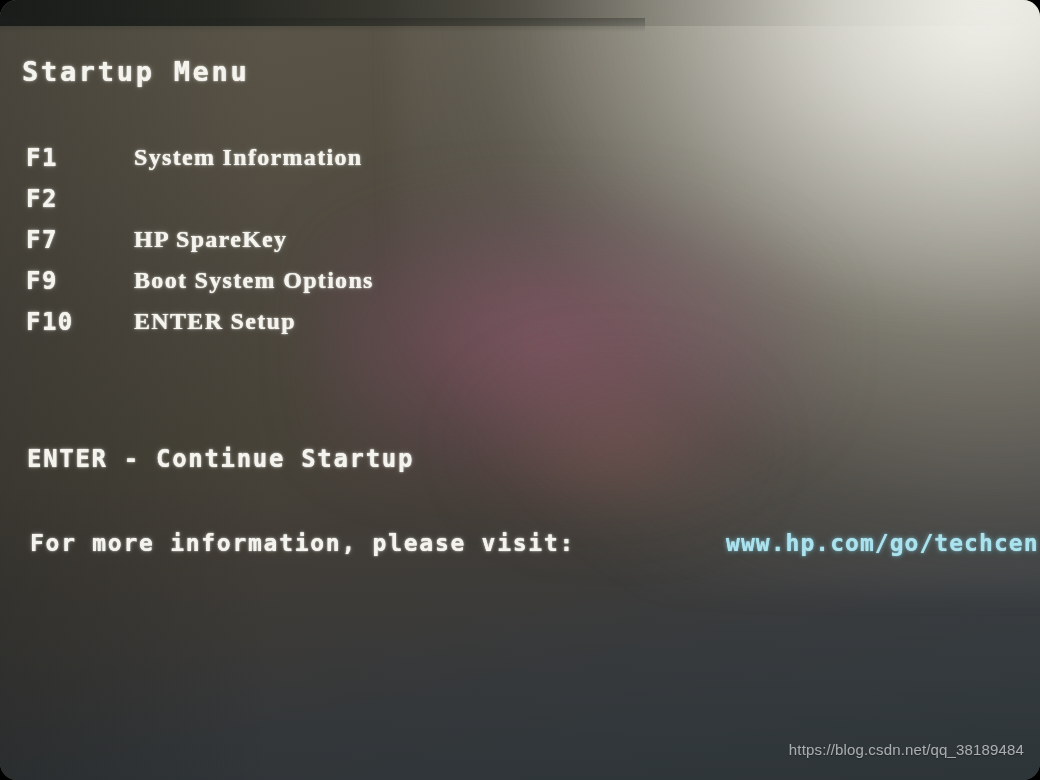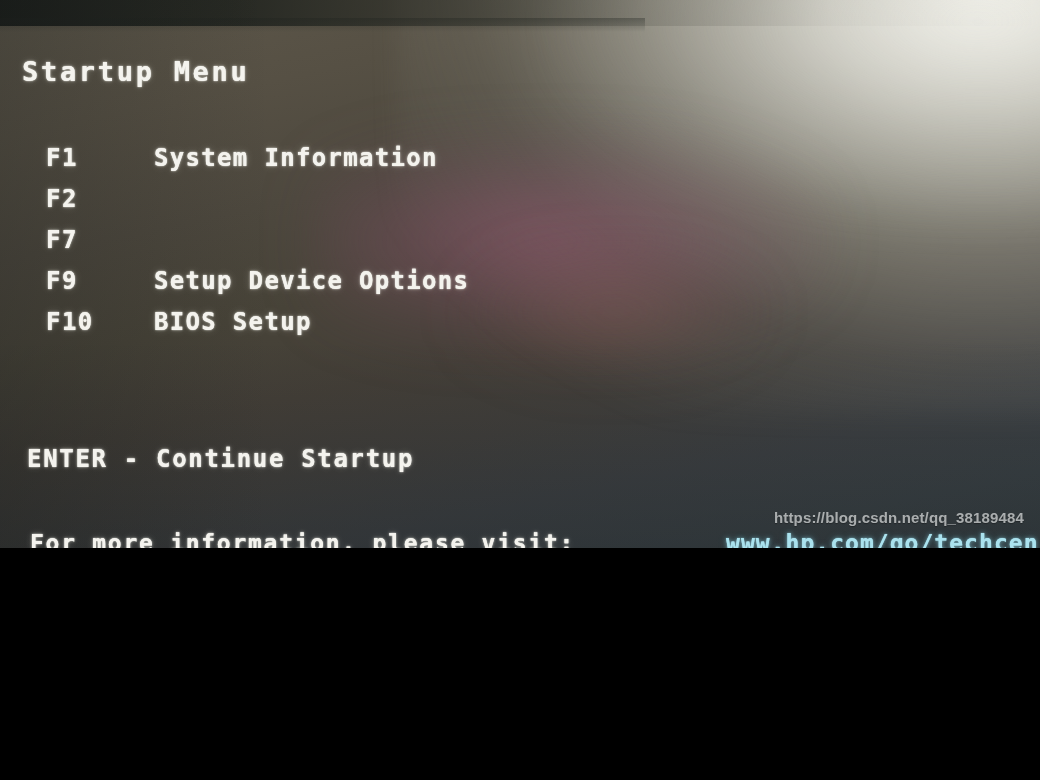--- a/index.html
+++ b/index.html
@@ -4,24 +4,25 @@
 <title>Startup Menu</title>
 <style>
   html, body {
     margin: 0;
     padding: 0;
     background: #000;
   }
   #screen {
     position: relative;
     width: 1040px;
-    height: 548px;
+    height: 780px;
     overflow: hidden;
     font-family: "DejaVu Sans Mono", "Liberation Mono", monospace;
     background: #4a4539;
+    border-radius: 17px;
   }
 
   
   .bg-base {
     position: absolute;
     inset: 0;
     background:
       linear-gradient(168deg,
         #5d574a 0%,
         #565044 18%,
@@ -155,21 +156,20 @@
 
   #menu {
     position: absolute;
     left: 0;
     top: 144px;
     width: 100%;
   }
   .menu-row {
     position: relative;
     height: 41px;
-    margin-left: 20px;
   }
   .menu-key {
     position: absolute;
     left: 26px;
     top: 0;
     font-size: 24px;
     color: #f4f3ee;
     font-weight: 700;
     letter-spacing: 0.06em;
     text-shadow:
@@ -184,20 +184,21 @@
     top: 0;
     font-size: 24px;
     color: #f4f3ee;
     font-weight: 700;
     letter-spacing: 0.055em;
     text-shadow:
       0 0 1px rgba(255,255,250,0.95),
       0 0 3px rgba(255,255,245,0.55),
       0 0 8px rgba(245,245,235,0.22);
     white-space: pre;
+    font-family: Liberation Serif, serif;
   }
 
   #continue-line {
     left: 27px;
     top: 445px;
     font-size: 24px;
     letter-spacing: 0.07em;
   }
 
   #info-line {
@@ -221,21 +222,21 @@
       0 0 9px rgba(110,196,218,0.28);
     padding-left: 44px;
   }
 
   #watermark {
     position: absolute;
     right: 16px;
     bottom: 22px;
     font-family: "Liberation Sans", "DejaVu Sans", sans-serif;
     font-size: 15px;
-    font-weight: 700;
+    font-weight: 400;
     letter-spacing: 0.01em;
     color: rgba(222,224,224,0.72);
     text-shadow: 0 1px 1px rgba(0,0,0,0.30);
     white-space: pre;
   }
 </style>
 </head>
 <body>
 
 <div id="screen">
@@ -259,30 +260,31 @@
         <span class="menu-key">F1</span>
         <span class="menu-label">System Information</span>
       </div>
 
       <div class="menu-row">
         <span class="menu-key">F2</span>
       </div>
 
       <div class="menu-row">
         <span class="menu-key">F7</span>
+        <span class="menu-label">HP SpareKey</span>
       </div>
 
       <div class="menu-row">
         <span class="menu-key">F9</span>
-        <span class="menu-label">Setup Device Options</span>
+        <span class="menu-label">Boot System Options</span>
       </div>
 
       <div class="menu-row">
         <span class="menu-key">F10</span>
-        <span class="menu-label">BIOS Setup</span>
+        <span class="menu-label">ENTER Setup</span>
       </div>
 
 
     </div>
 
     <div id="continue-line" class="crt">ENTER - Continue Startup</div>
 
     <div id="info-line" class="crt">For more information, please visit:</div>
 
     <div id="info-url">www.hp.com/go/techcen</div>

